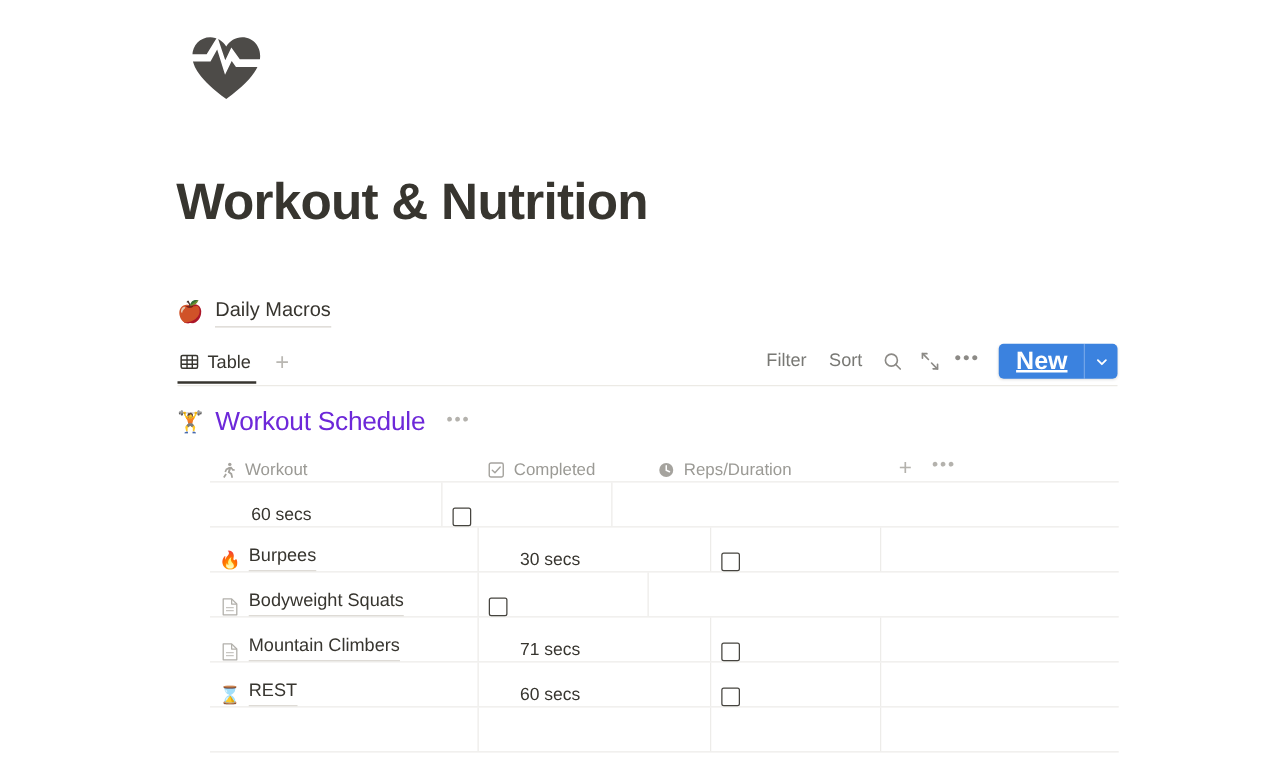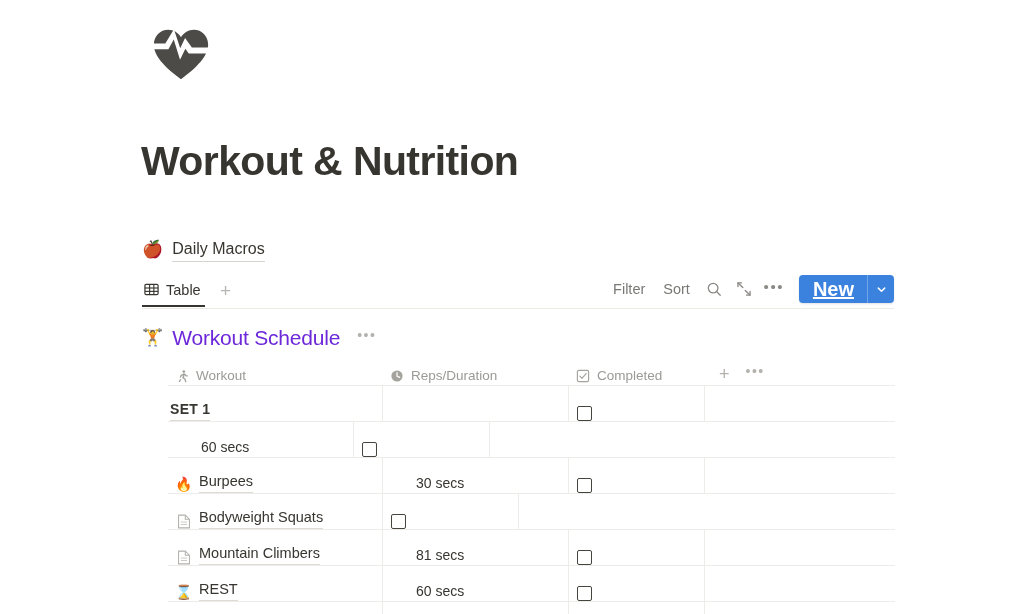--- a/index.html
+++ b/index.html
@@ -392,64 +392,52 @@
             <svg width="14" height="14" viewBox="0 0 16 16" aria-hidden="true">
               <circle cx="10.1" cy="2.9" r="1.55" fill="#a5a39e"></circle>
               <path d="M9.3 5.2 L6.4 6.9 L5.2 9.6 L6.6 10.1 L7.6 8.0 L9.1 7.2 L8.2 10.3 L10.8 12.0 L11.6 15.2 L13.1 14.9 L12.2 11.0 L10.2 9.6 L11.2 6.9 L12.4 8.6 L14.6 8.7 L14.6 7.2 L13.2 7.1 L11.6 5.0 Z" fill="#a5a39e"></path>
               <path d="M6.0 11.3 L4.0 14.4 L5.3 15.2 L7.4 12.1 Z" fill="#a5a39e"></path>
             </svg>
           </span>
           <span>Workout</span>
         </span>
       </div>
 
+      <div class="cell c-done">
+        <span class="hd">
+          <span class="hicon">
+            <svg width="14" height="14" viewBox="0 0 16 16" aria-hidden="true">
+              <rect x="1.6" y="1.6" width="12.8" height="12.8" rx="1.6" fill="none" stroke="#a5a39e" stroke-width="1.3"></rect>
+              <polyline points="4.4,8.2 6.8,10.6 11.6,5.2" fill="none" stroke="#a5a39e" stroke-width="1.3" stroke-linecap="round" stroke-linejoin="round"></polyline>
+            </svg>
+          </span>
+          <span>Completed</span>
+        </span>
+      </div>
+
       <div class="cell c-reps">
         <span class="hd">
           <span class="hicon">
             <svg width="14" height="14" viewBox="0 0 16 16" aria-hidden="true">
               <circle cx="8" cy="8" r="6.4" fill="#a5a39e"></circle>
               <polyline points="8,4.2 8,8.2 11,9.6" fill="none" stroke="#ffffff" stroke-width="1.4" stroke-linecap="round"></polyline>
             </svg>
           </span>
           <span>Reps/Duration</span>
         </span>
       </div>
 
-      <div class="cell c-done">
-        <span class="hd">
-          <span class="hicon">
-            <svg width="14" height="14" viewBox="0 0 16 16" aria-hidden="true">
-              <rect x="1.6" y="1.6" width="12.8" height="12.8" rx="1.6" fill="none" stroke="#a5a39e" stroke-width="1.3"></rect>
-              <polyline points="4.4,8.2 6.8,10.6 11.6,5.2" fill="none" stroke="#a5a39e" stroke-width="1.3" stroke-linecap="round" stroke-linejoin="round"></polyline>
-            </svg>
-          </span>
-          <span>Completed</span>
-        </span>
-      </div>
-
       <div class="cell c-extra">
         <span class="header-extra">
           <span class="header-plus">+</span>
           <span class="header-dots">•••</span>
         </span>
       </div>
     </div>
 
-    <div class="trow">
-      <div class="cell c-name indent-set">
-        <span class="row-title set">SET 1</span>
-      </div>
-      <div class="cell c-reps">
-        <span class="row-value"></span>
-      </div>
-      <div class="cell c-done">
-        <span class="checkbox"></span>
-      </div>
-      <div class="cell c-extra"></div>
-    </div>
 
     <div class="trow">
       <div class="cell c-reps">
         <span class="row-value">60 secs</span>
       </div>
       <div class="cell c-done">
         <span class="checkbox"></span>
       </div>
       <div class="cell c-extra"></div>
     </div>
@@ -492,21 +480,21 @@
           <svg width="14" height="15" viewBox="0 0 14 16" aria-hidden="true">
             <path d="M1.2 1.2 H8.4 L12.8 5.6 V14.8 H1.2 Z" fill="#ffffff" stroke="#b2b0ab" stroke-width="1.1" stroke-linejoin="round"></path>
             <polyline points="8.4,1.2 8.4,5.6 12.8,5.6" fill="none" stroke="#b2b0ab" stroke-width="1.1" stroke-linejoin="round"></polyline>
             <line x1="3.6" y1="8.6" x2="10.2" y2="8.6" stroke="#c8c6c2" stroke-width="1"></line>
             <line x1="3.6" y1="11.2" x2="10.2" y2="11.2" stroke="#c8c6c2" stroke-width="1"></line>
           </svg>
         </span>
         <span class="row-title">Mountain Climbers</span>
       </div>
       <div class="cell c-reps">
-        <span class="row-value">81 secs</span>
+        <span class="row-value">71 secs</span>
       </div>
       <div class="cell c-done">
         <span class="checkbox"></span>
       </div>
       <div class="cell c-extra"></div>
     </div>
 
     <div class="trow">
       <div class="cell c-name">
         <span class="row-emoji">⌛</span>

